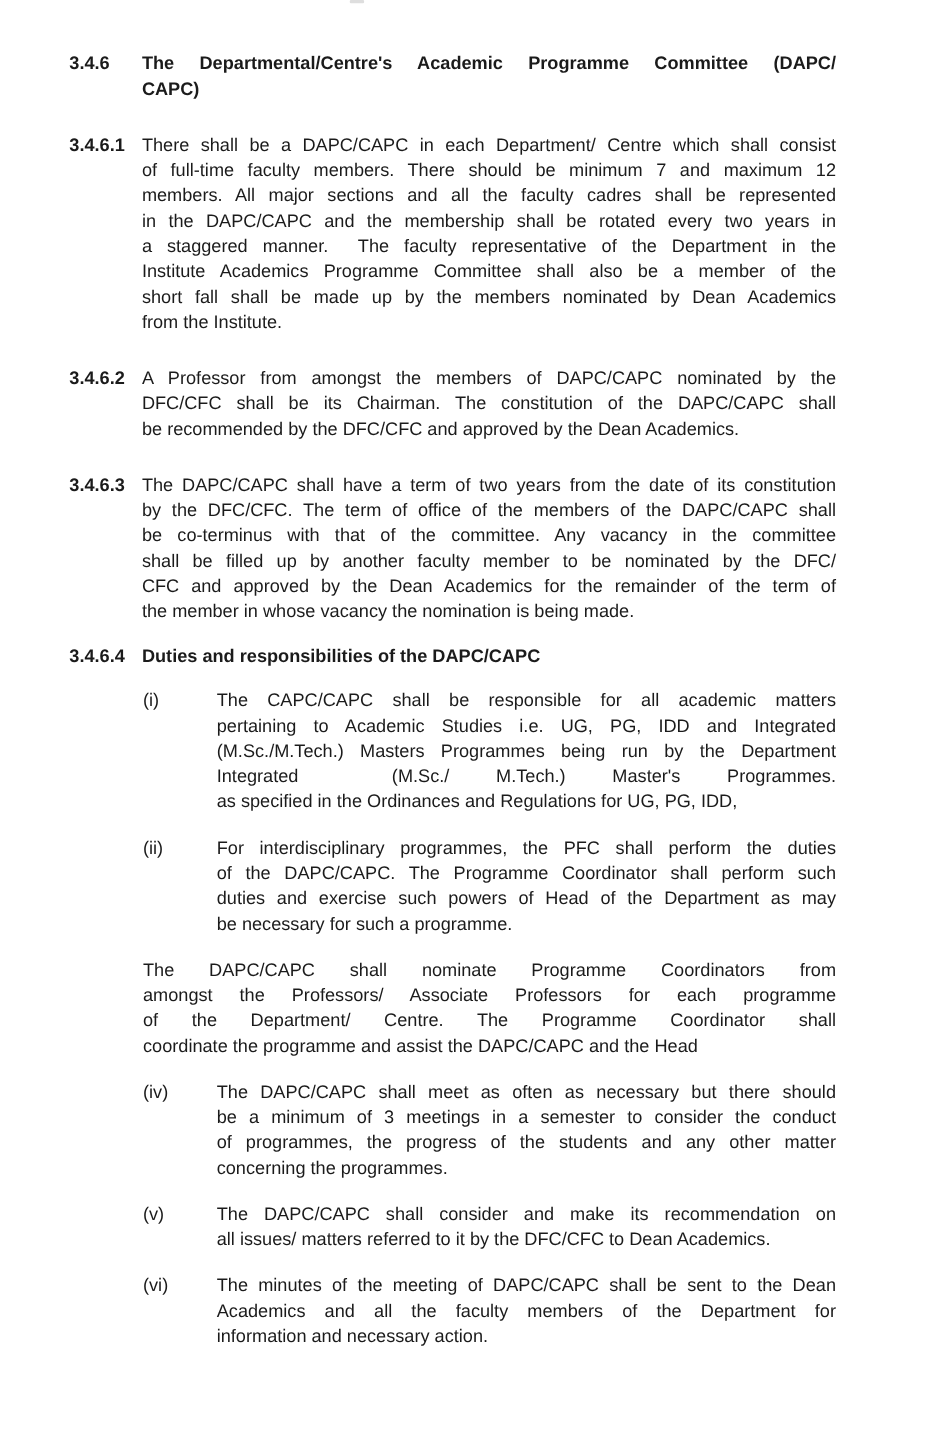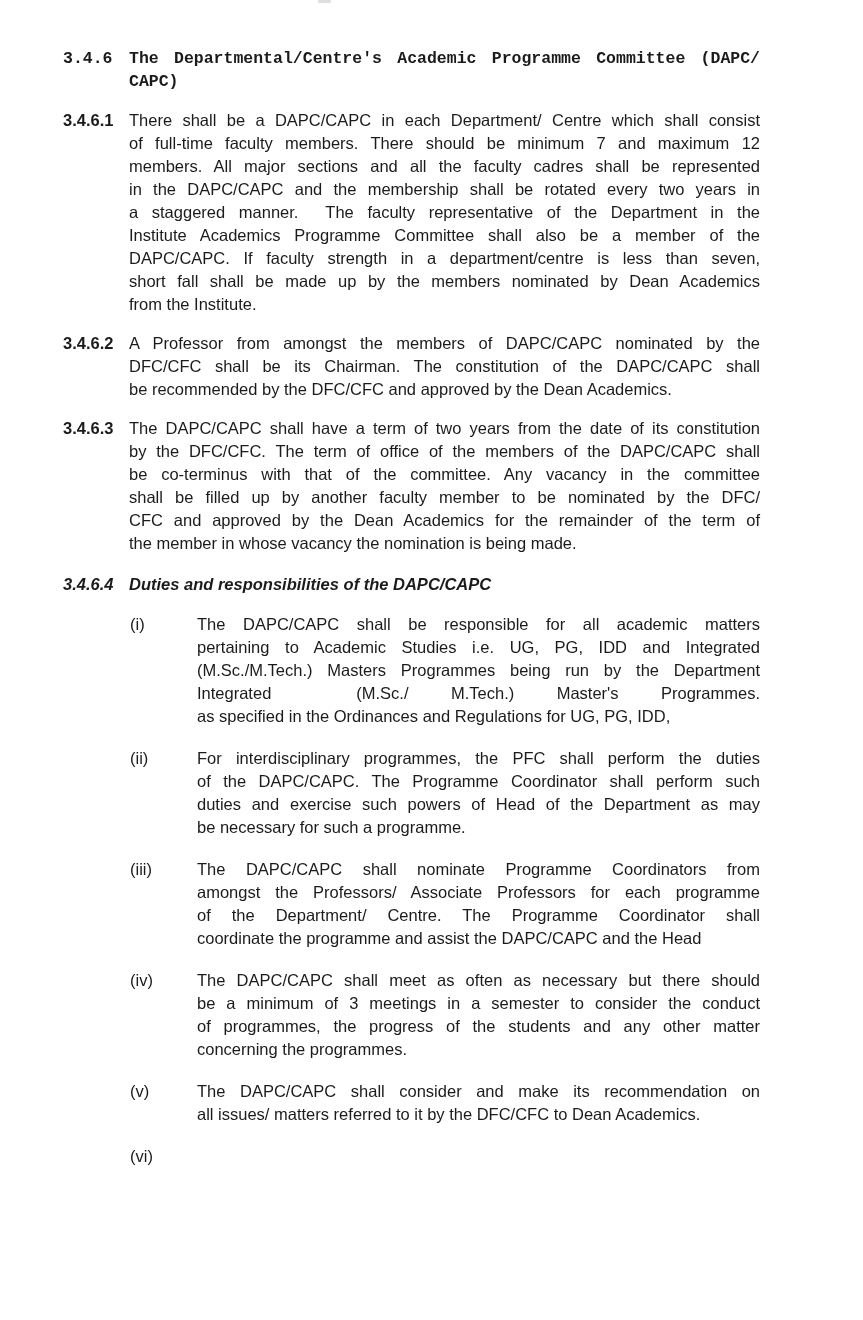--- a/index.html
+++ b/index.html
@@ -32,23 +32,23 @@
     font-weight: bold;
   }
   .body { flex: 1; min-width: 0; }
   .bold { font-weight: bold; }
   .line {
     text-align: justify;
     text-align-last: justify;
     white-space: pre-wrap;
   }
   .body .line:last-child { text-align-last: left; }
-  .sec-h1 { margin-top: 0; font-family: Liberation Mono, monospace; }
-  .sec-p { margin-top: 16px; justify-content: space-between; }
-  .sec-h2 { margin-top: 18px; font-style: italic; }
+  .sec-h1 { margin-top: 0; }
+  .sec-p { margin-top: 28px; justify-content: space-between; }
+  .sec-h2 { margin-top: 18px; }
   .item {
     display: flex;
     margin-left: 67px;
     margin-top: 19px;
   }
   .item-first { margin-top: 17px; }
   .marker { width: 67px; flex: none; }
 </style>
 </head>
 <body>
@@ -66,21 +66,20 @@
 
   <section class="block sec-p">
     <div class="num">3.4.6.1</div>
     <div class="body">
         <div class="line">There shall be a DAPC/CAPC in each Department/ Centre which shall consist</div>
         <div class="line">of full-time faculty members. There should be minimum 7 and maximum 12</div>
         <div class="line">members. All major sections and all the faculty cadres shall be represented</div>
         <div class="line">in the DAPC/CAPC and the membership shall be rotated every two years in</div>
         <div class="line">a staggered manner.  The faculty representative of the Department in the</div>
         <div class="line">Institute Academics Programme Committee shall also be a member of the</div>
-        <div class="line">DAPC/CAPC. If faculty strength in a department/centre is less than seven,</div>
         <div class="line">short fall shall be made up by the members nominated by Dean Academics</div>
         <div class="line">from the Institute.</div>
       </div>
   </section>
 
   <section class="block sec-p">
     <div class="num">3.4.6.2</div>
     <div class="body">
         <div class="line">A Professor from amongst the members of DAPC/CAPC nominated by the</div>
         <div class="line">DFC/CFC shall be its Chairman. The constitution of the DAPC/CAPC shall</div>
@@ -103,40 +102,39 @@
   <section class="block sec-h2">
     <div class="num">3.4.6.4</div>
     <div class="body bold">
         <div class="line">Duties and responsibilities of the DAPC/CAPC</div>
       </div>
   </section>
 
   <section class="item item-first">
     <div class="marker">(i)</div>
     <div class="body">
-        <div class="line">The DAPC/CAPC shall be responsible for all academic matters</div>
+        <div class="line">The CAPC/CAPC shall be responsible for all academic matters</div>
         <div class="line">pertaining to Academic Studies i.e. UG, PG, IDD and Integrated</div>
         <div class="line">(M.Sc./M.Tech.) Masters Programmes being run by the Department</div>
         <div class="line">Integrated  (M.Sc./ M.Tech.) Master's Programmes.</div>
         <div class="line">as specified in the Ordinances and Regulations for UG, PG, IDD,</div>
       </div>
   </section>
 
   <section class="item">
     <div class="marker">(ii)</div>
     <div class="body">
         <div class="line">For interdisciplinary programmes, the PFC shall perform the duties</div>
         <div class="line">of the DAPC/CAPC. The Programme Coordinator shall perform such</div>
         <div class="line">duties and exercise such powers of Head of the Department as may</div>
         <div class="line">be necessary for such a programme.</div>
       </div>
   </section>
 
   <section class="item">
-    <div class="marker">(iii)</div>
     <div class="body">
         <div class="line">The DAPC/CAPC shall nominate Programme Coordinators from</div>
         <div class="line">amongst the Professors/ Associate Professors for each programme</div>
         <div class="line">of the Department/ Centre. The Programme Coordinator shall</div>
         <div class="line">coordinate the programme and assist the DAPC/CAPC and the Head</div>
       </div>
   </section>
 
   <section class="item">
     <div class="marker">(iv)</div>
@@ -151,14 +149,19 @@
   <section class="item">
     <div class="marker">(v)</div>
     <div class="body">
         <div class="line">The DAPC/CAPC shall consider and make its recommendation on</div>
         <div class="line">all issues/ matters referred to it by the DFC/CFC to Dean Academics.</div>
       </div>
   </section>
 
   <section class="item">
     <div class="marker">(vi)</div>
+    <div class="body">
+        <div class="line">The minutes of the meeting of DAPC/CAPC shall be sent to the Dean</div>
+        <div class="line">Academics and all the faculty members of the Department for</div>
+        <div class="line">information and necessary action.</div>
+      </div>
   </section>
 </div>
 
 </body></html>

